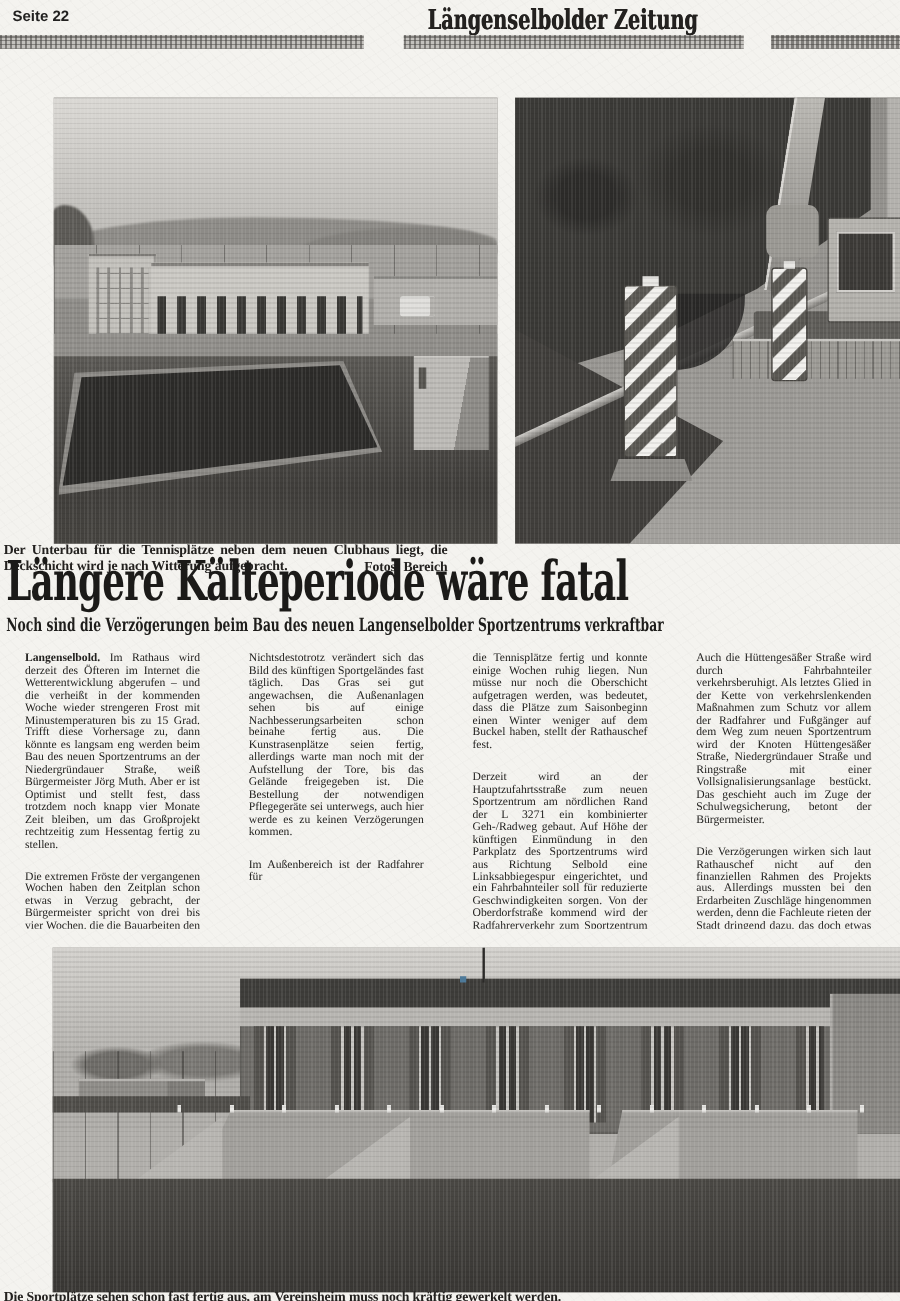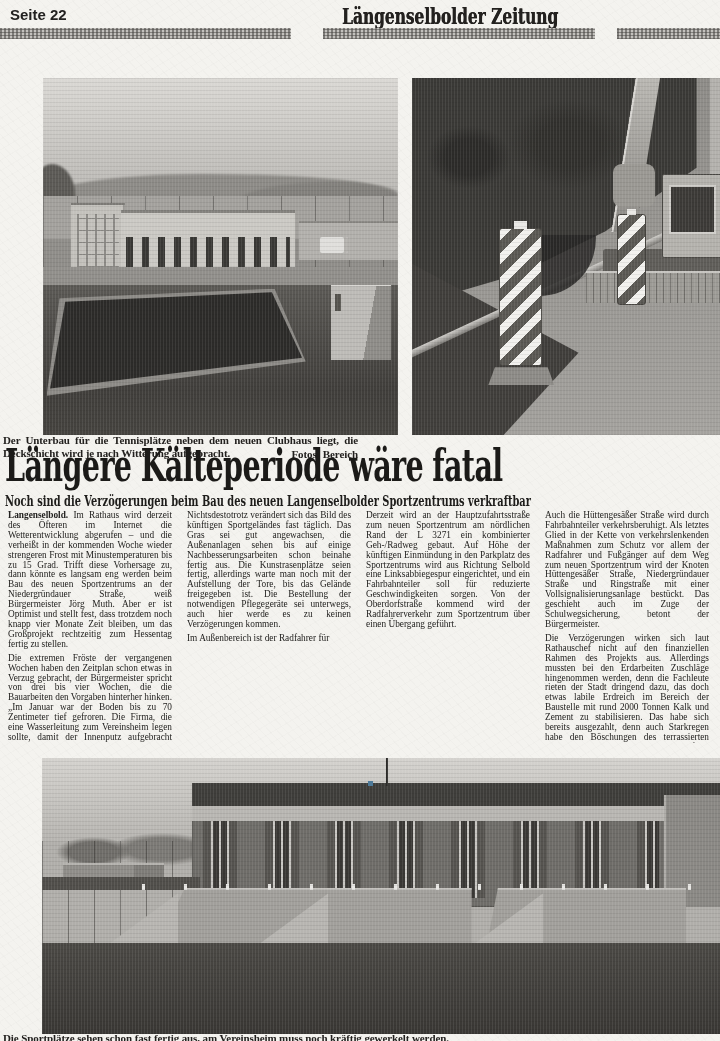--- a/index.html
+++ b/index.html
@@ -8,21 +8,21 @@
     background:
       repeating-linear-gradient(47deg, rgba(90,88,84,.025) 0 1px, transparent 1px 6px),
       repeating-linear-gradient(-31deg, rgba(90,88,84,.02) 0 1px, transparent 1px 9px),
       #f4f3ef;
     overflow:hidden;
     font-family:"Liberation Serif", serif;
     color:#201f1d;
   }
   
   .pagenum{position:absolute;left:10px;top:6px;font-family:"Liberation Sans",sans-serif;
-    font-weight:bold;font-size:15px;color:#222120;}
+    font-weight:bold;font-size:12px;color:#222120;}
   .masthead{position:absolute;left:450px;top:3px;transform:translateX(-50%) scaleX(.70);
     font-family:"DejaVu Serif",serif;font-weight:bold;font-size:22px;letter-spacing:0px;
     color:#23211f;text-shadow:.6px 0 #23211f; white-space:nowrap;}
   .hatch{position:absolute;top:28px;height:11px;
     background:
       repeating-linear-gradient(0deg, rgba(70,68,65,.50) 0 1px, rgba(0,0,0,0) 1px 3px),
       repeating-linear-gradient(90deg, rgba(82,80,77,.55) 0 2px, rgba(205,203,199,.55) 2px 4px),
       #b7b5b1;}
   .hatch.h1{left:0;width:291px;}
   .hatch.h2{left:323px;width:272px;}
@@ -112,21 +112,21 @@
     font-family:"DejaVu Serif",serif;font-weight:bold;font-size:44px;line-height:1;
     letter-spacing:-1px;color:#1b1a18;transform:scaleX(.65);transform-origin:left top;}
   .subhead{position:absolute;left:5px;top:492px;margin:0;white-space:nowrap;
     font-family:"DejaVu Serif",serif;font-weight:bold;font-size:14.5px;color:#1e1d1b;
     transform:scaleX(.68);transform-origin:left top;}
 
   
   .columns{position:absolute;left:4px;top:507px;width:708px;height:236px;
     display:flex;gap:7px;overflow:hidden;}
   .col{width:172px;flex:0 0 172px;}
-  .col p{margin:4px;font-size:9.3px;line-height:9.9px;text-align:justify;
+  .col p{margin:16px;font-size:9.3px;line-height:9.9px;text-align:justify;
     hyphens:auto;-webkit-hyphens:auto;overflow-wrap:break-word;color:#232220;}
   .col .lead{font-weight:bold;}
 
   
   #photoC{left:2px;top:742px;width:716px;height:276px;background:#b0aeaa;}
   #photoC .sky{left:0;top:0;right:0;height:30%;background:linear-gradient(#d4d2ce,#b6b4b0);}
   #photoC .treesL{left:0;top:22%;width:24%;height:20%;background:
       radial-gradient(50px 20px at 30% 60%, #6f6d69 50%, transparent 75%),
       radial-gradient(70px 22px at 70% 55%, #7b7975 50%, transparent 75%), transparent;}
   #photoC .boxesL{left:3%;top:38%;width:14%;height:8%;background:#8f8d89;
@@ -228,20 +228,21 @@
   <section class="columns">
     <div class="col">
       <p><span class="lead">Langenselbold.</span> <span>Im Rathaus wird derzeit des Öfteren im Internet die Wetterentwicklung abgerufen – und die verheißt in der kommenden Woche wieder strengeren Frost mit Minustemperaturen bis zu 15 Grad. Trifft diese Vorhersage zu, dann könnte es langsam eng werden beim Bau des neuen Sportzentrums an der Niedergründauer Straße, weiß Bürgermeister Jörg Muth. Aber er ist Optimist und stellt fest, dass trotzdem noch knapp vier Monate Zeit bleiben, um das Großprojekt rechtzeitig zum Hessentag fertig zu stellen.</span></p>
       <p>Die extremen Fröste der vergangenen Wochen haben den Zeitplan schon etwas in Verzug gebracht, der Bürgermeister spricht von drei bis vier Wochen, die die Bauarbeiten den Vorgaben hinterher hinken. „Im Januar war der Boden bis zu 70 Zentimeter tief gefroren. Die Firma, die eine Wasserleitung zum Vereinsheim legen sollte, damit der Innenputz aufgebracht werden konnte, musste mit einem Press-</p>
     </div>
     <div class="col">
       <p>Nichtsdestotrotz verändert sich das Bild des künftigen Sportgeländes fast täglich. Das Gras sei gut angewachsen, die Außenanlagen sehen bis auf einige Nachbesserungsarbeiten schon beinahe fertig aus. Die Kunstrasenplätze seien fertig, allerdings warte man noch mit der Aufstellung der Tore, bis das Gelände freigegeben ist. Die Bestellung der notwendigen Pflegegeräte sei unterwegs, auch hier werde es zu keinen Verzögerungen kommen.</p>
       <p>Im Außenbereich ist der Radfahrer für</p>
     </div>
     <div class="col">
+      <p>die Tennisplätze fertig und konnte einige Wochen ruhig liegen. Nun müsse nur noch die Oberschicht aufgetragen werden, was bedeutet, dass die Plätze zum Saisonbeginn einen Winter weniger auf dem Buckel haben, stellt der Rathauschef fest.</p>
       <p>Derzeit wird an der Hauptzufahrtsstraße zum neuen Sportzentrum am nördlichen Rand der L 3271 ein kombinierter Geh-/Radweg gebaut. Auf Höhe der künftigen Einmündung in den Parkplatz des Sportzentrums wird aus Richtung Selbold eine Linksabbiegespur eingerichtet, und ein Fahrbahnteiler soll für reduzierte Geschwindigkeiten sorgen. Von der Oberdorfstraße kommend wird der Radfahrerverkehr zum Sportzentrum über einen Übergang geführt.</p>
     </div>
     <div class="col">
       <p>Auch die Hüttengesäßer Straße wird durch Fahrbahnteiler verkehrsberuhigt. Als letztes Glied in der Kette von verkehrslenkenden Maßnahmen zum Schutz vor allem der Radfahrer und Fußgänger auf dem Weg zum neuen Sportzentrum wird der Knoten Hüttengesäßer Straße, Niedergründauer Straße und Ringstraße mit einer Vollsignalisierungsanlage bestückt. Das geschieht auch im Zuge der Schulwegsicherung, betont der Bürgermeister.</p>
       <p><span>Die Verzögerungen wirken sich laut Rathauschef nicht auf den finanziellen Rahmen des Projekts aus. Allerdings mussten bei den Erdarbeiten Zuschläge hingenommen werden, denn die Fachleute rieten der Stadt dringend dazu, das doch etwas labile Erdreich im Bereich der Baustelle mit rund 2000 Tonnen Kalk und Zement zu stabilisieren. Das habe sich bereits ausgezahlt, denn auch Starkregen habe den Böschungen des terrassierten Sportgeländes nichts anhaben können, freut sich Jörg Muth.</span> </p>
     </div>
   </section>
 
   <figure class="photo" id="photoC">
     <div class="sky"></div>

